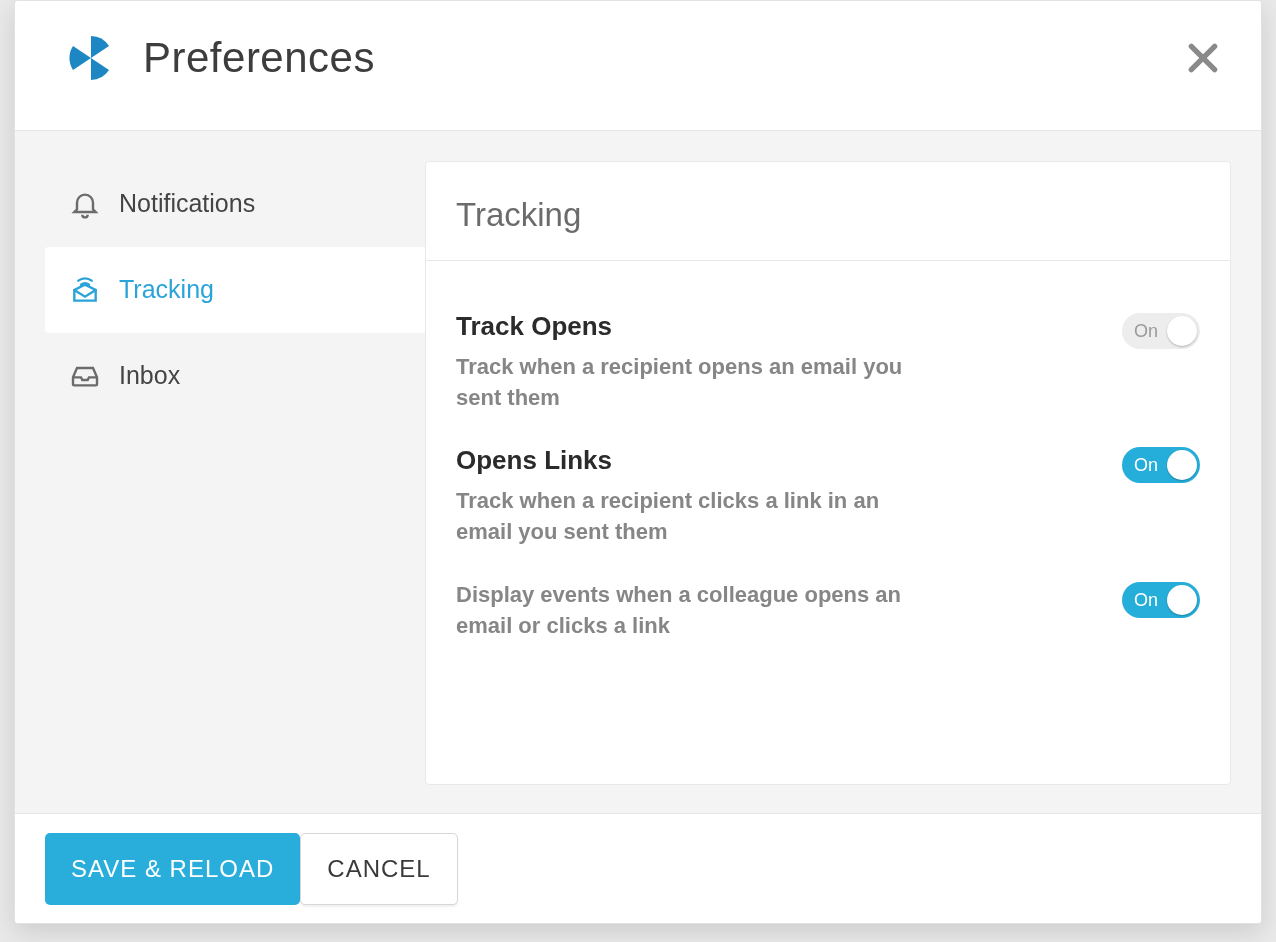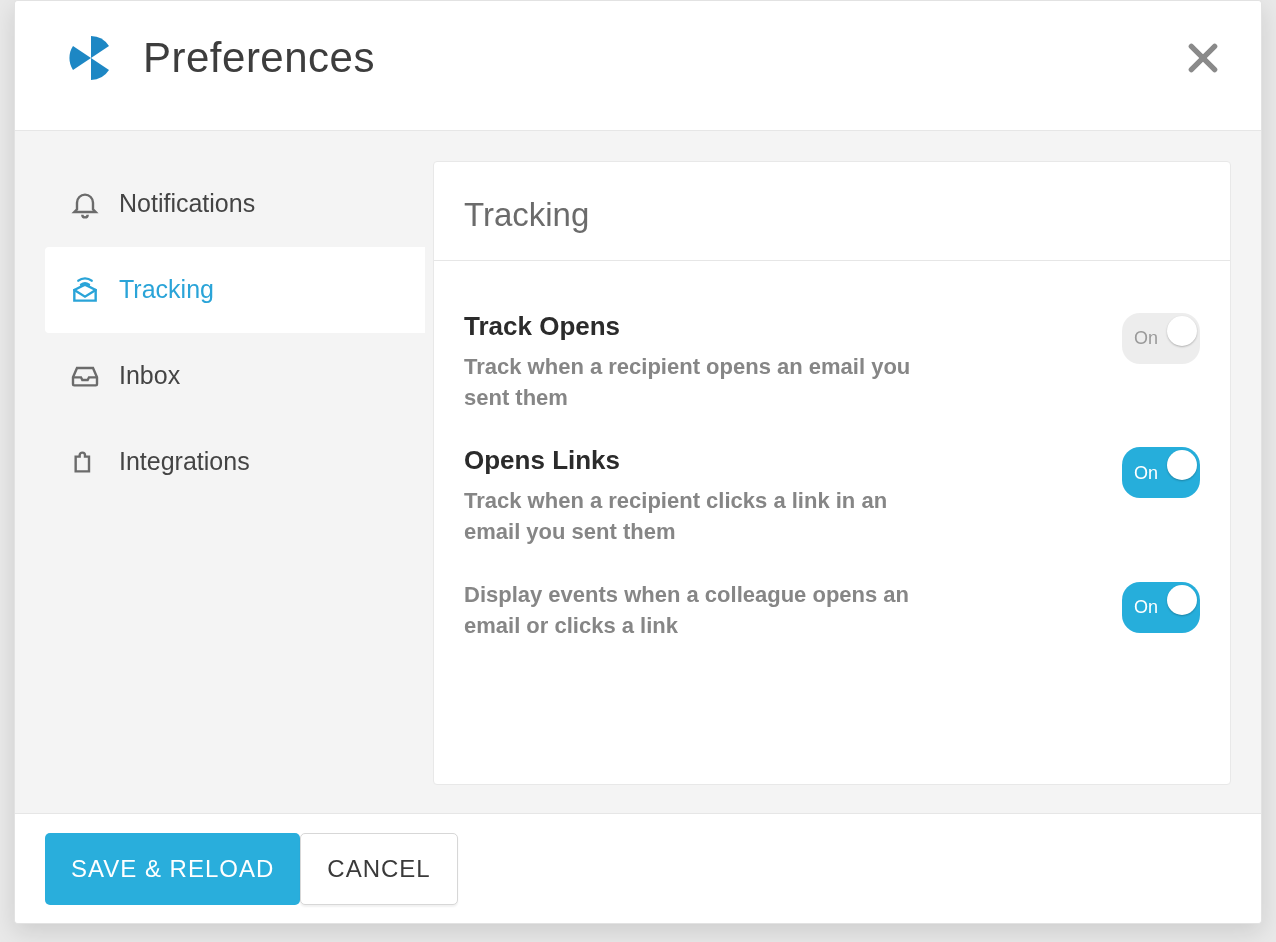--- a/index.html
+++ b/index.html
@@ -66,21 +66,20 @@
     height: 40px;
     color: #8a8a8a;
     cursor: pointer;
     flex: 0 0 auto;
   }
   .modal-body {
     flex: 1 1 auto;
     display: flex;
     padding: 30px 30px 30px 0;
     overflow: hidden;
-    gap: 8px;
   }
   .sidebar {
     width: 410px;
     flex: 0 0 auto;
     padding: 0 0 0 30px;
   }
   .sidebar-item {
     display: flex;
     align-items: center;
     height: 86px;
@@ -142,21 +141,21 @@
     margin-bottom: 10px;
   }
   .setting-desc {
     font-size: 22px;
     line-height: 1.4;
     color: #868686;
     font-weight: bold;
   }
   .toggle {
     width: 78px;
-    height: 51px;
+    height: 36px;
     border-radius: 18px;
     position: relative;
     cursor: pointer;
     flex: 0 0 auto;
     margin-top: 2px;
     margin-left: auto;
   }
   .toggle.off { background: #ededed; }
   .toggle.on  { background: #26aedb; }
   .toggle .knob {
@@ -268,28 +267,20 @@
       <div class="sidebar-item">
         <span class="icon">
           <svg viewBox="0 0 24 24" width="32" height="32" fill="none" stroke="#6b6b6b" stroke-width="1.8">
             <path d="M3 13 l3 -7 h12 l3 7 v5 a1 1 0 0 1 -1 1 H4 a1 1 0 0 1 -1 -1 Z"></path>
             <path d="M3 13 h6 l1 2 h4 l1 -2 h6"></path>
           </svg>
         </span>
         <span class="label">Inbox</span>
       </div>
 
-      <div class="sidebar-item">
-        <span class="icon">
-          <svg viewBox="0 0 24 24" width="32" height="32" fill="none" stroke="#6b6b6b" stroke-width="1.8">
-            <path d="M5 8 h3 v-1 a2 2 0 0 1 4 0 v1 h3 v11 H5 Z"></path>
-          </svg>
-        </span>
-        <span class="label">Integrations</span>
-      </div>
 
     </nav>
 
     <section class="content-panel">
       <div class="panel-header">
         <h2 class="panel-title">Tracking</h2>
       </div>
 
       <div class="settings-list">
 

